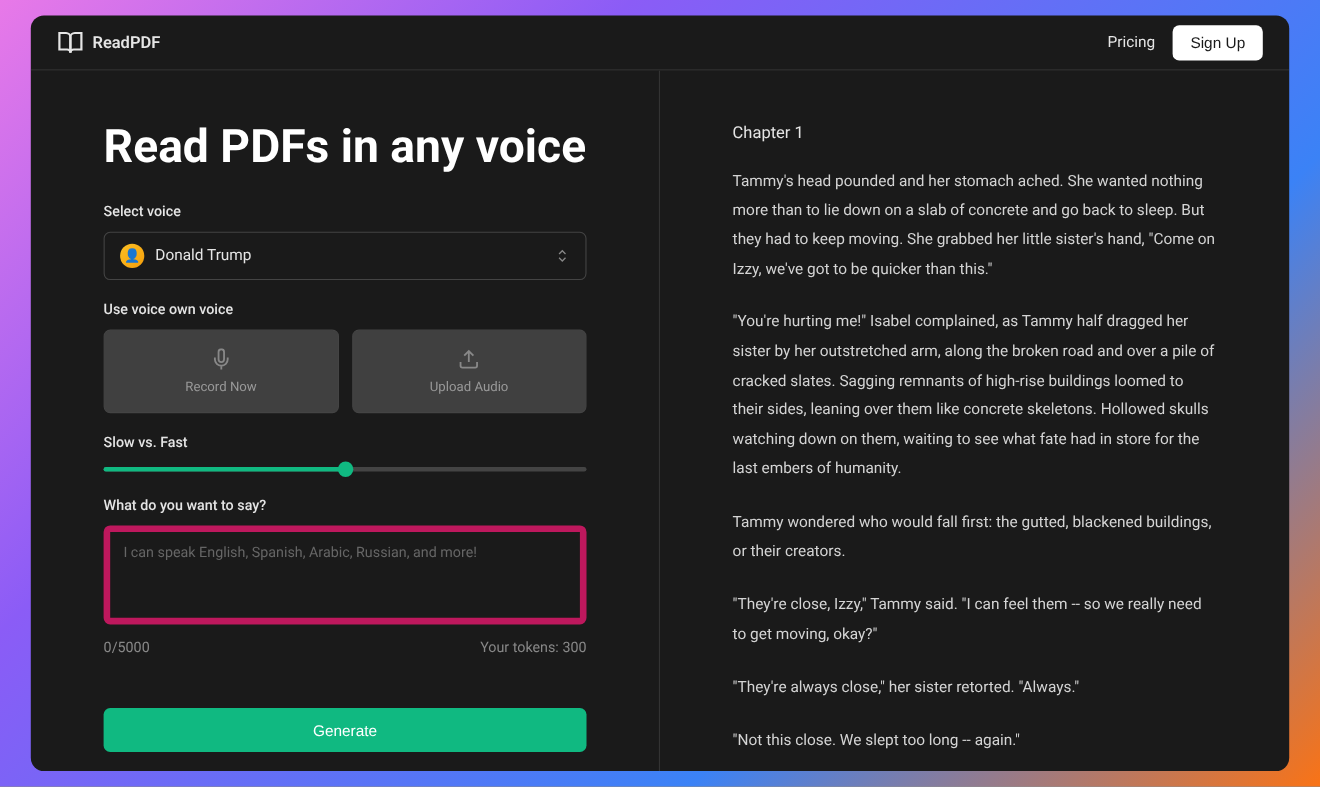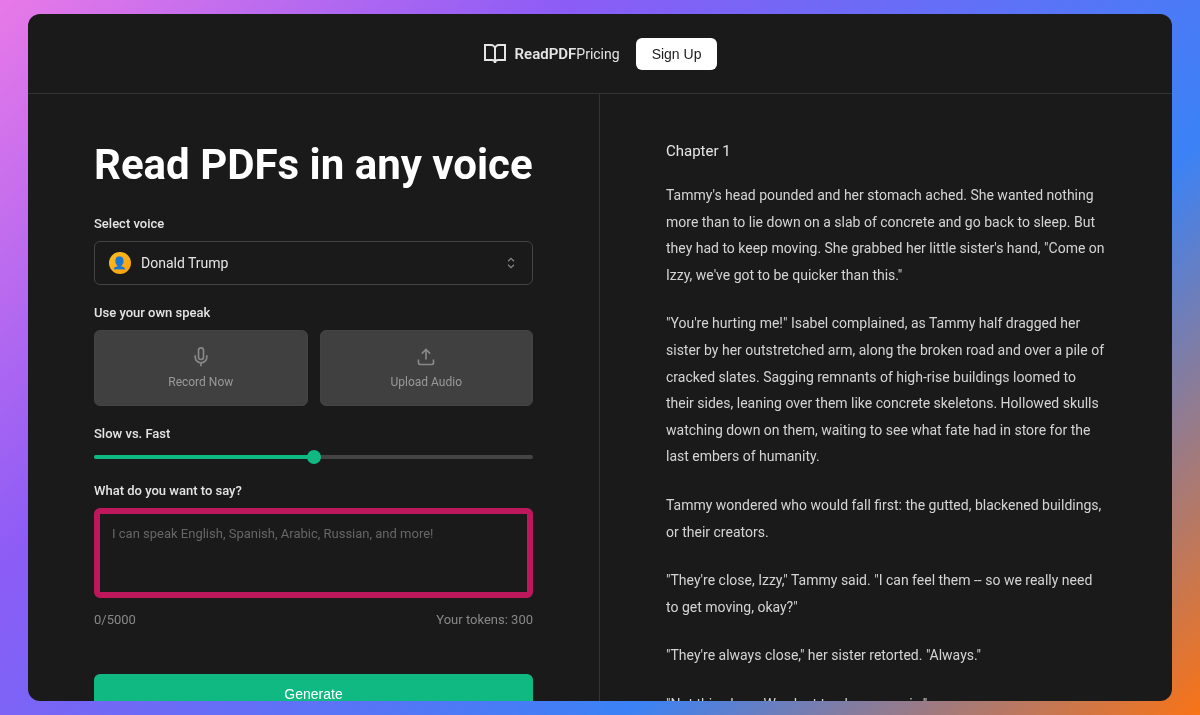--- a/index.html
+++ b/index.html
@@ -23,24 +23,24 @@
   width: 1144px;
   height: 687px;
   background: #1a1a1a;
   border-radius: 12px;
   display: flex;
   flex-direction: column;
   overflow: hidden;
 }
 
 .header {
-  height: 80px;
-  display: flex;
-  align-items: center;
-  justify-content: center;
+  height: 50px;
+  display: flex;
+  align-items: center;
+  justify-content: space-between;
   padding: 0 24px;
   border-bottom: 1px solid #333;
 }
 
 .logo {
   display: flex;
   align-items: center;
   gap: 8px;
   color: #fff;
 }
@@ -300,21 +300,21 @@
             <div class="avatar">👤</div>
             <span class="voice-name">Donald Trump</span>
           </div>
           <svg class="chevron-icon" width="14" height="14" viewBox="0 0 24 24" fill="none" stroke="#888" stroke-width="2">
             <path d="M7 15l5 5 5-5M7 9l5-5 5 5"></path>
           </svg>
         </div>
       </div>
 
       <div class="form-group">
-        <label class="form-label">Use your own speak</label>
+        <label class="form-label">Use voice own voice</label>
         <div class="voice-options">
           <div class="voice-option">
             <svg class="voice-option-icon" viewBox="0 0 24 24" fill="none" stroke="#888" stroke-width="2">
               <path d="M12 1a3 3 0 0 0-3 3v8a3 3 0 0 0 6 0V4a3 3 0 0 0-3-3z"></path>
               <path d="M19 10v2a7 7 0 0 1-14 0v-2M12 19v4"></path>
             </svg>
             <span class="voice-option-label">Record Now</span>
           </div>
           <div class="voice-option">
             <svg class="voice-option-icon" viewBox="0 0 24 24" fill="none" stroke="#888" stroke-width="2">

